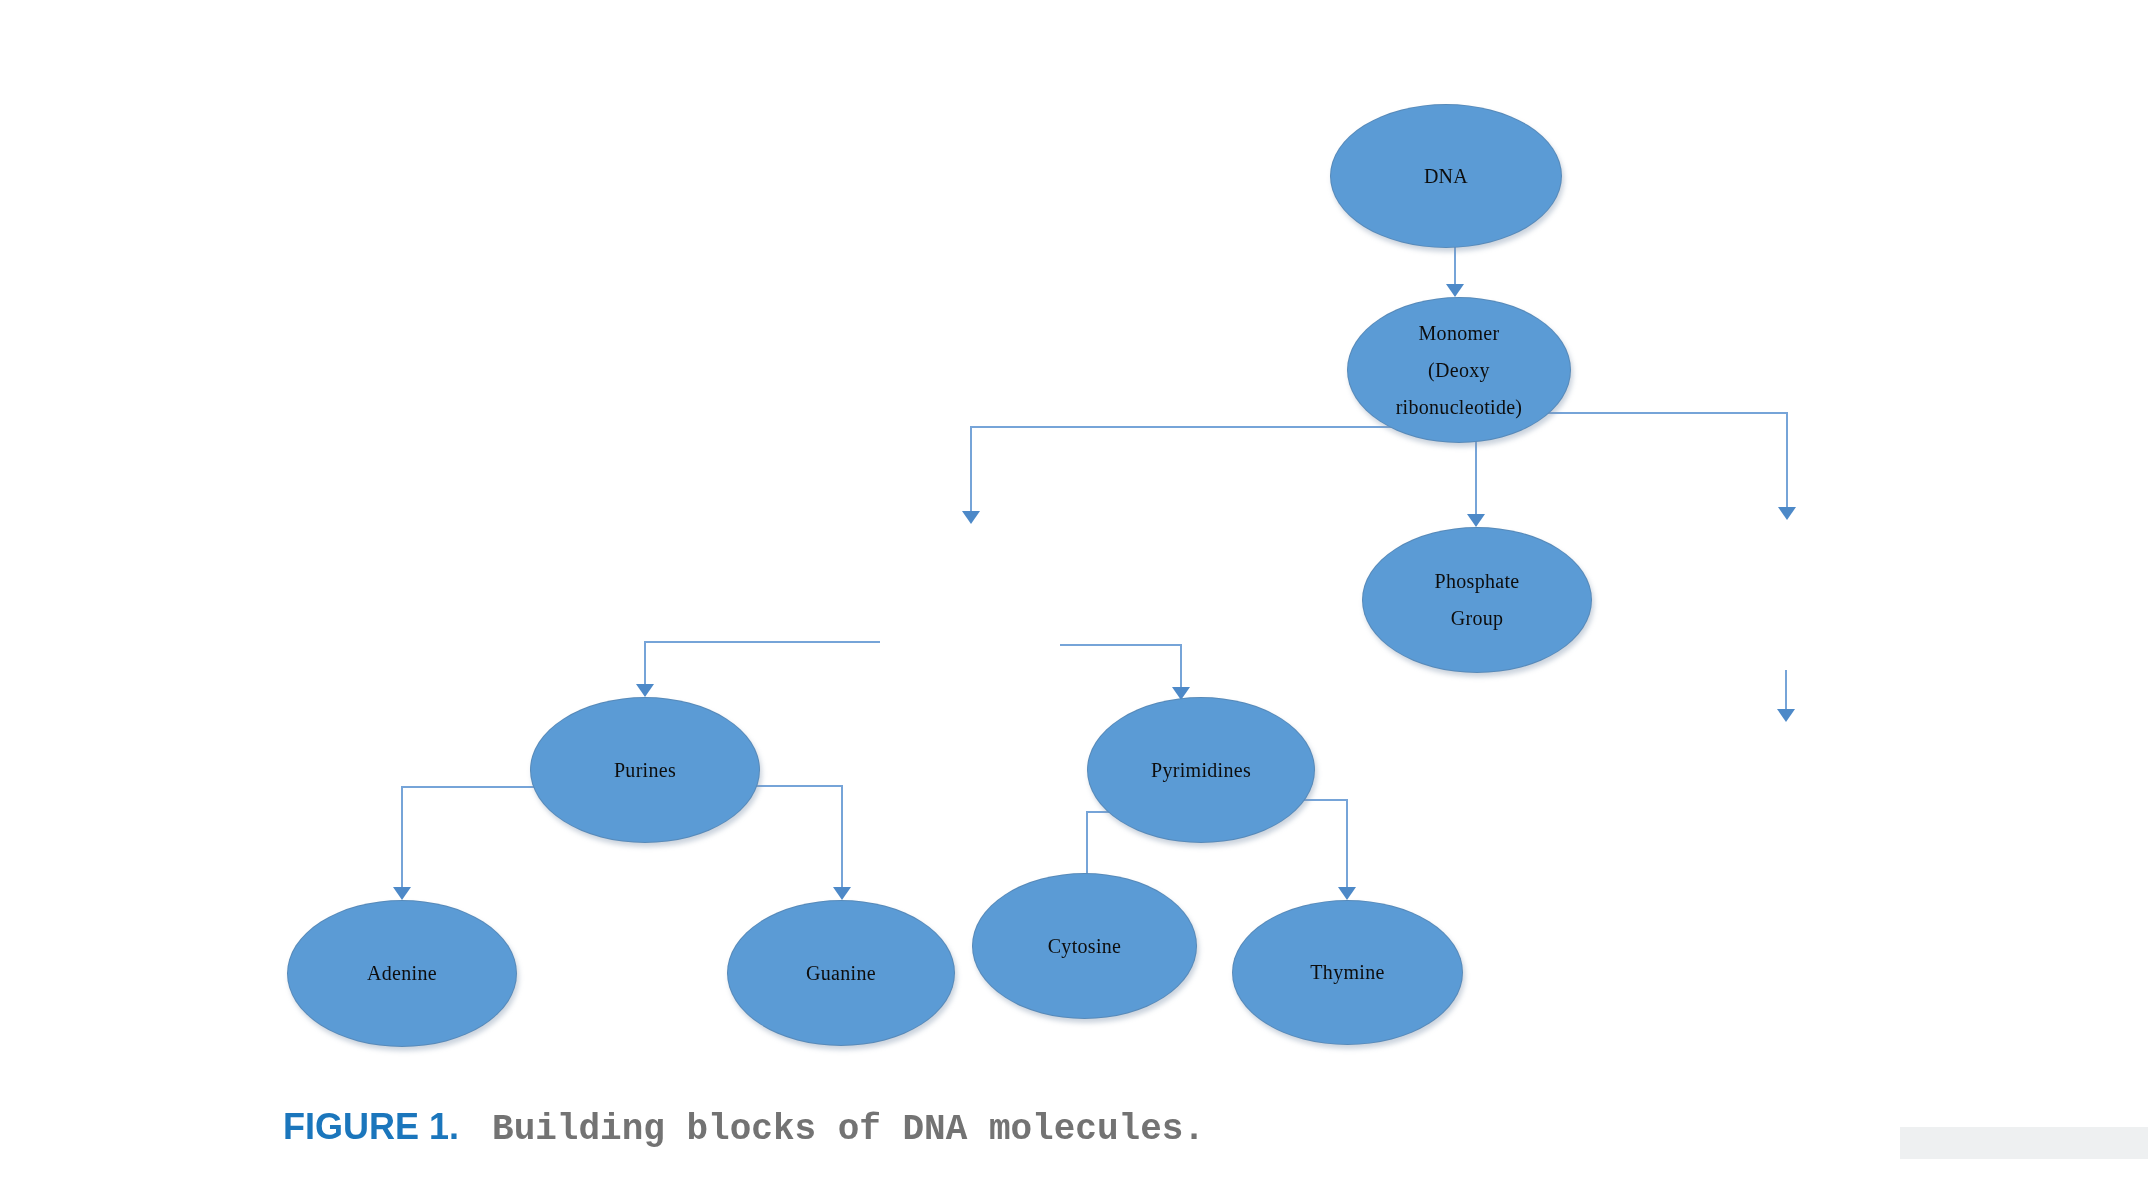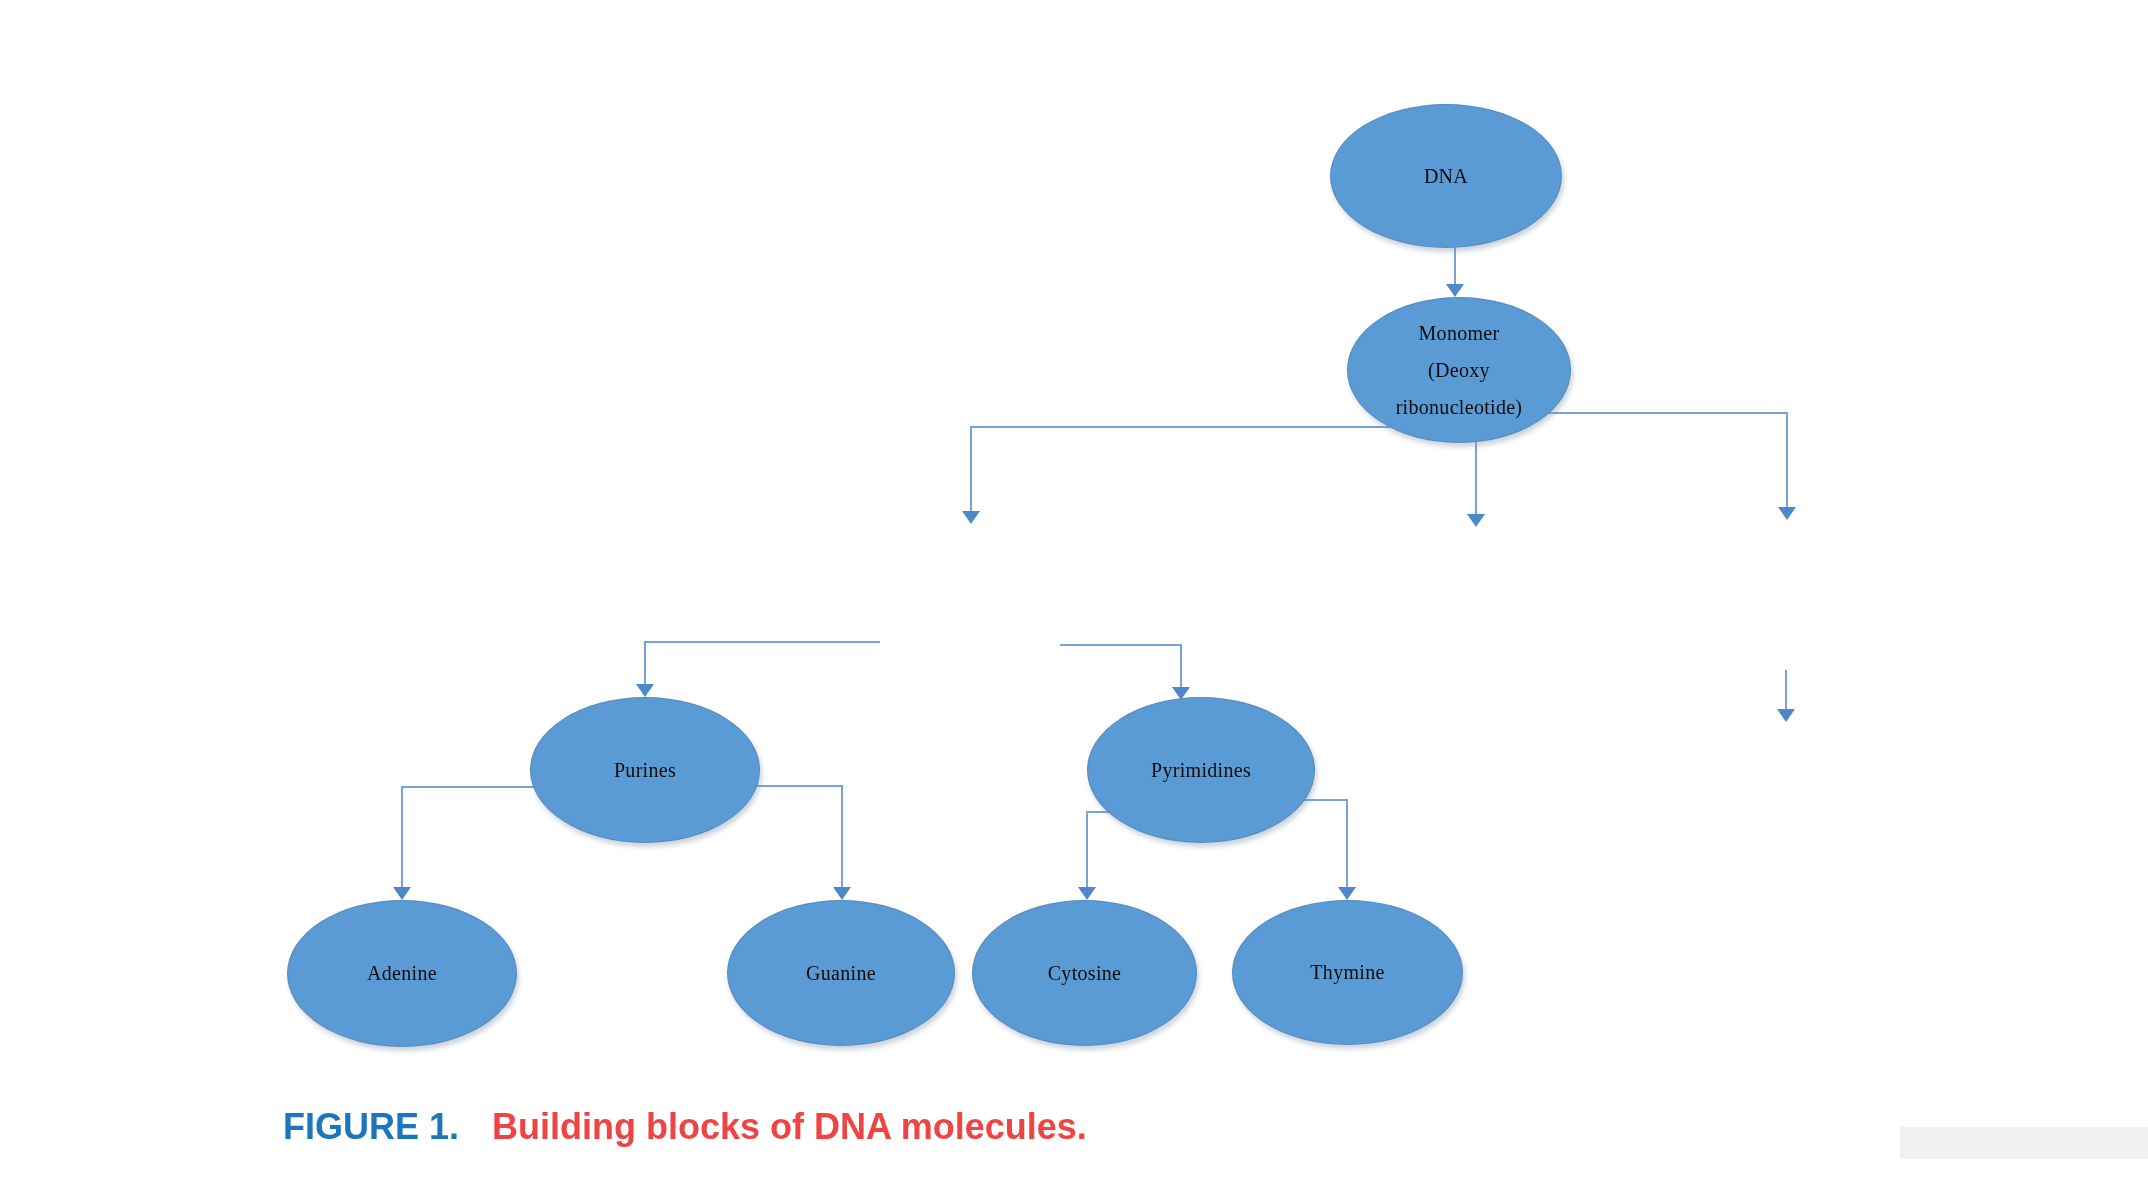--- a/index.html
+++ b/index.html
@@ -46,21 +46,21 @@
   }
   .caption{
     position:absolute;
     left:283px;top:1106px;
     font-family:"Liberation Sans", sans-serif;
     font-weight:bold;
     font-size:36px;
     white-space:nowrap;
   }
   .caption .fig-label{color:#1b76bc;margin-right:33px;}
-  .caption .fig-text{color:#ef4444;}
+  .caption .fig-text{color:#737373;font-family:Liberation Mono, monospace;}
   .artifact{
     position:absolute;
     left:1900px;top:1127px;width:248px;height:32px;
     background:#eef0f1;
     z-index:0;
   }
 </style>
 </head>
 <body>
 
@@ -111,40 +111,44 @@
     <span>DNA</span>
   </div>
 
   <div class="node" style="left:1347px;top:297px;width:224px;height:146px;">
     <span>Monomer
 (Deoxy
 ribonucleotide)</span>
   </div>
 
 
+  <div class="node" style="left:1362px;top:527px;width:230px;height:146px;">
+    <span>Phosphate
+Group</span>
+  </div>
 
 
   <div class="node" style="left:530px;top:697px;width:230px;height:146px;">
     <span>Purines</span>
   </div>
 
   <div class="node" style="left:1087px;top:697px;width:228px;height:146px;">
     <span>Pyrimidines</span>
   </div>
 
 
   <div class="node" style="left:287px;top:900px;width:230px;height:147px;">
     <span>Adenine</span>
   </div>
 
   <div class="node" style="left:727px;top:900px;width:228px;height:146px;">
     <span>Guanine</span>
   </div>
 
-  <div class="node" style="left:972px;top:900px;width:225px;height:146px;">
+  <div class="node" style="left:972px;top:873px;width:225px;height:146px;">
     <span>Cytosine</span>
   </div>
 
   <div class="node" style="left:1232px;top:900px;width:231px;height:145px;">
     <span>Thymine</span>
   </div>
 
   <div class="caption">
     <span class="fig-label">FIGURE 1.</span><span class="fig-text">Building blocks of DNA molecules.</span>
   </div>

